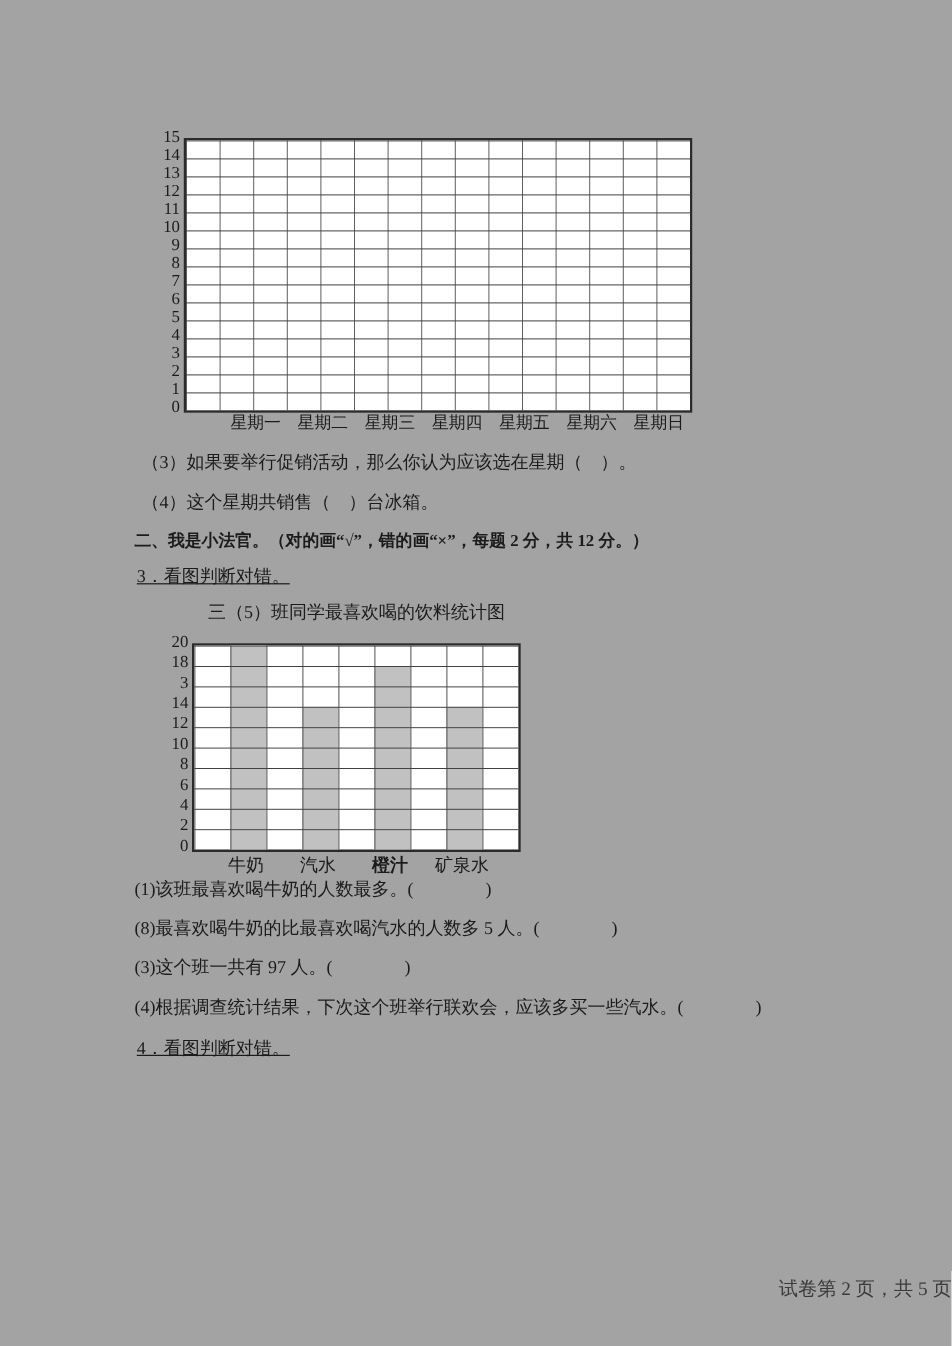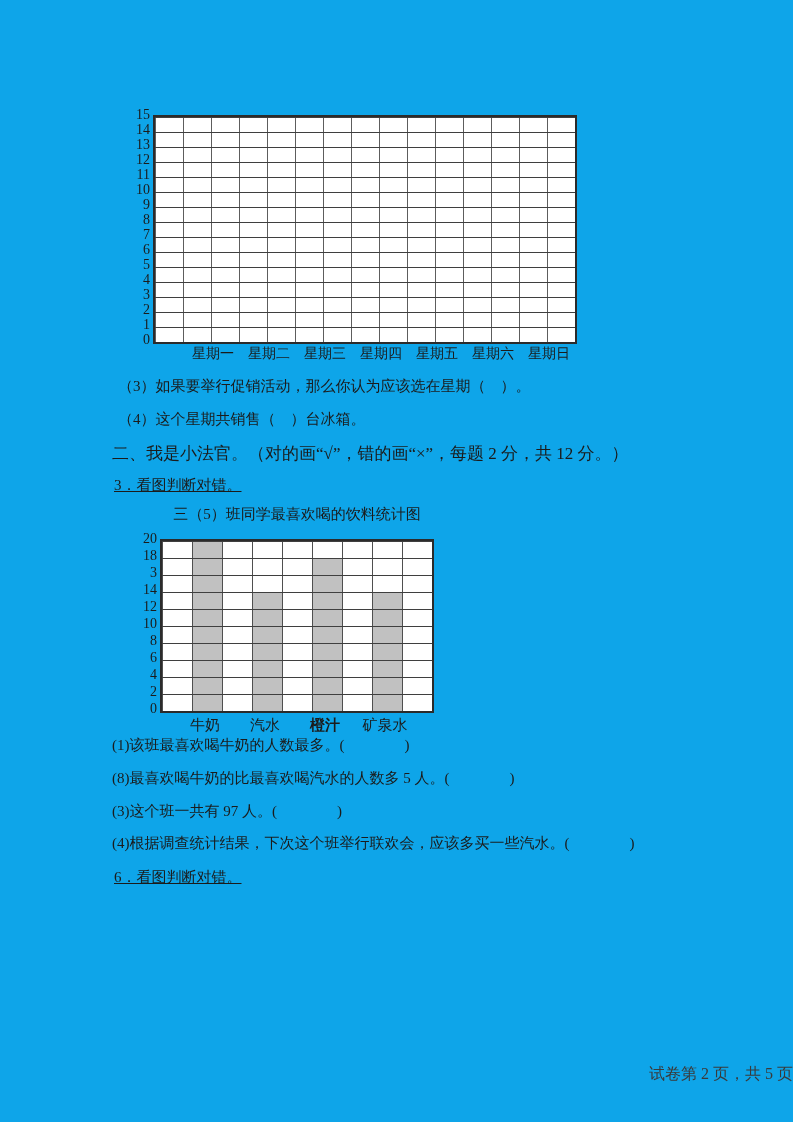--- a/index.html
+++ b/index.html
@@ -1,19 +1,19 @@
 <!DOCTYPE html>
 <html><head>
 <meta charset="utf-8">
 <style>
   html, body { margin: 0; padding: 0; background: #ffffff; }
   .page {
     position: relative;
     width: 793px; height: 1122px;
-    background: #0ea5e9;
+    background: #a3a3a3;
     font-family: "Liberation Serif", serif;
     color: #1b1b1b;
     box-sizing: border-box;
     padding: 115px 60px 0 112px;
     overflow: hidden;
   }
 
   
   .chart-row { display: flex; align-items: flex-start; }
   .ylab { position: relative; flex: none; }
@@ -37,21 +37,21 @@
     display: flex; width: 420px; box-sizing: border-box;
     margin: 2px 0 0 41px; padding-left: 16px;
   }
   .c1-x span { flex: none; width: 56px; text-align: center; font-size: 14px; line-height: 1.2; }
 
   
   .fq { font-size: 15px; line-height: 1.05; margin: 0 0 17px 6px; white-space: pre-wrap; }
   .fq:first-of-type { margin-top: 16px; }
 
   
-  .judge-head { font-size: 17px; font-weight: 400; margin: 12px 0 12px 0; line-height: 1.2; }
+  .judge-head { font-size: 14px; font-weight: 700; margin: 12px 0 12px 0; line-height: 1.2; }
   .qlabel { font-size: 15px; margin: 0 0 12px 2px; line-height: 1.1; text-decoration: underline; }
 
   
   .c2-title { width: 274px; margin-left: 48px; text-align: center; font-size: 15px; line-height: 1.2; margin-bottom: 16px; }
   .c2-row { margin-left: 22px; }
   .c2-ylab { width: 26px; height: 170px; }
   .c2-plot { width: 270px; height: 170px; }
   .bars { position: absolute; inset: 0; }
   .bar { position: absolute; bottom: 0; width: 30px; }
   .grid-ov {
@@ -151,16 +151,16 @@
         <span style="left: 165px; font-weight: bold;">橙汁</span>
         <span style="left: 225px;">矿泉水</span>
       </div>
   </section>
 
   <p class="jq">(1)该班最喜欢喝牛奶的人数最多。(　　　　)</p>
   <p class="jq">(8)最喜欢喝牛奶的比最喜欢喝汽水的人数多 5 人。(　　　　)</p>
   <p class="jq">(3)这个班一共有 97 人。(　　　　)</p>
   <p class="jq">(4)根据调查统计结果，下次这个班举行联欢会，应该多买一些汽水。(　　　　)</p>
 
-  <p class="qlabel q4">6．看图判断对错。</p>
+  <p class="qlabel q4">4．看图判断对错。</p>
 
   <div class="footer">试卷第 2 页，共 5 页</div>
 </div>
 
 </body></html>

